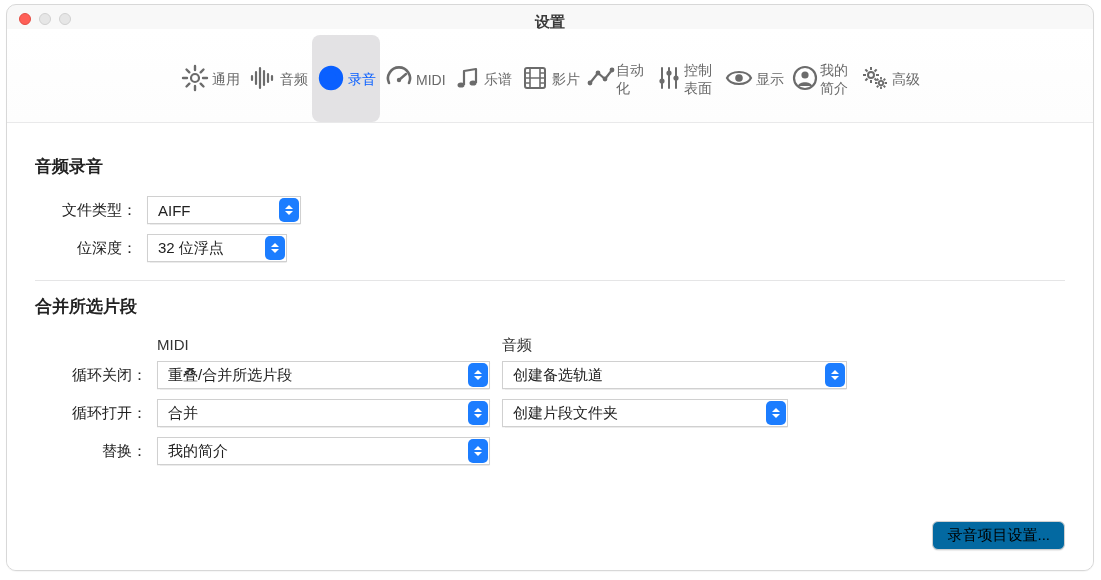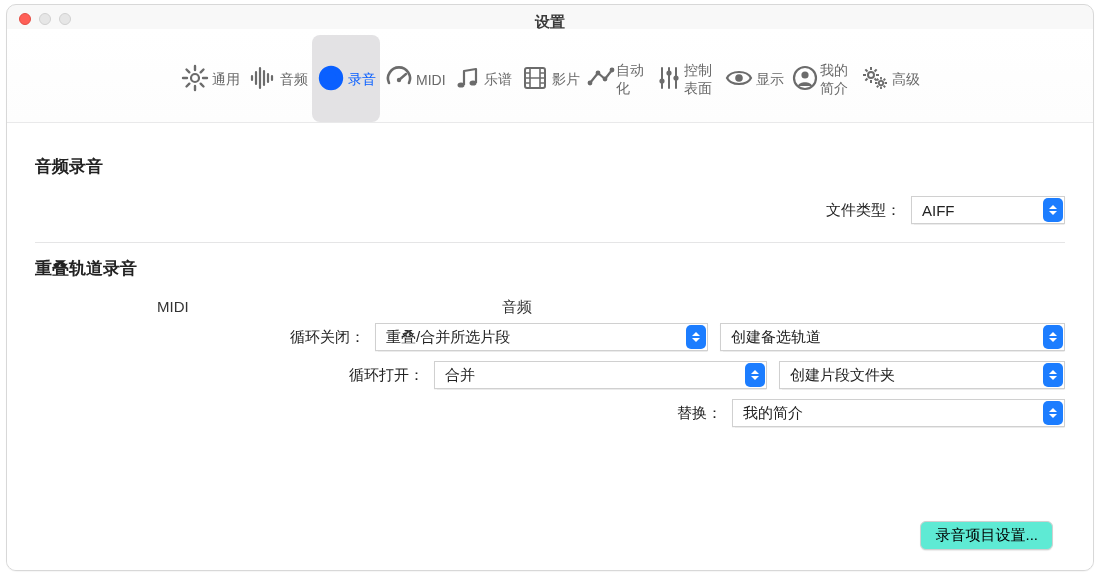--- a/index.html
+++ b/index.html
@@ -112,21 +112,20 @@
   }
   .section-title {
     font-size: 17px;
     font-weight: 700;
     margin: 14px 0 18px 0;
   }
   .row {
     display: flex;
     align-items: center;
     margin-bottom: 10px;
-    justify-content: flex-end;
   }
   .label {
     width: 112px;
     text-align: right;
     padding-right: 10px;
     font-size: 15px;
   }
   
   .popup {
     position: relative;
@@ -178,23 +177,23 @@
   .col-headers .spacer { width: 122px; }
   .col-headers .h {
     font-size: 15px;
     color: #333;
   }
 
   .two-cols .popup { flex: 0 0 auto; }
 
   .bottom-btn {
     position: absolute;
-    right: 40px;
+    right: 28px;
     bottom: 20px;
-    background: #5eead4;
+    background: #0369a1;
     border: 1px solid var(--btn-border);
     border-radius: 6px;
     padding: 4px 14px;
     font-size: 15px;
     box-shadow: 0 0.5px 1px rgba(0,0,0,0.08);
   }
 </style>
 </head>
 <body>
 
@@ -368,24 +367,31 @@
     <div class="section-title">音频录音</div>
 
     <div class="row">
       <div class="label">文件类型：</div>
       <div class="popup" style="width:154px">
         <span class="val">AIFF</span>
         <span class="knob"></span>
       </div>
     </div>
 
+    <div class="row">
+      <div class="label">位深度：</div>
+      <div class="popup" style="width:140px">
+        <span class="val">32 位浮点</span>
+        <span class="knob"></span>
+      </div>
+    </div>
 
     <div class="hr"></div>
 
-    <div class="section-title">重叠轨道录音</div>
+    <div class="section-title">合并所选片段</div>
 
     <div class="col-headers">
       <div class="spacer"></div>
       <div class="h" style="width:345px">MIDI</div>
       <div class="h">音频</div>
     </div>
 
     <div class="row two-cols">
       <div class="label" style="width:122px">循环关闭：</div>
       <div class="popup" style="width:333px">

